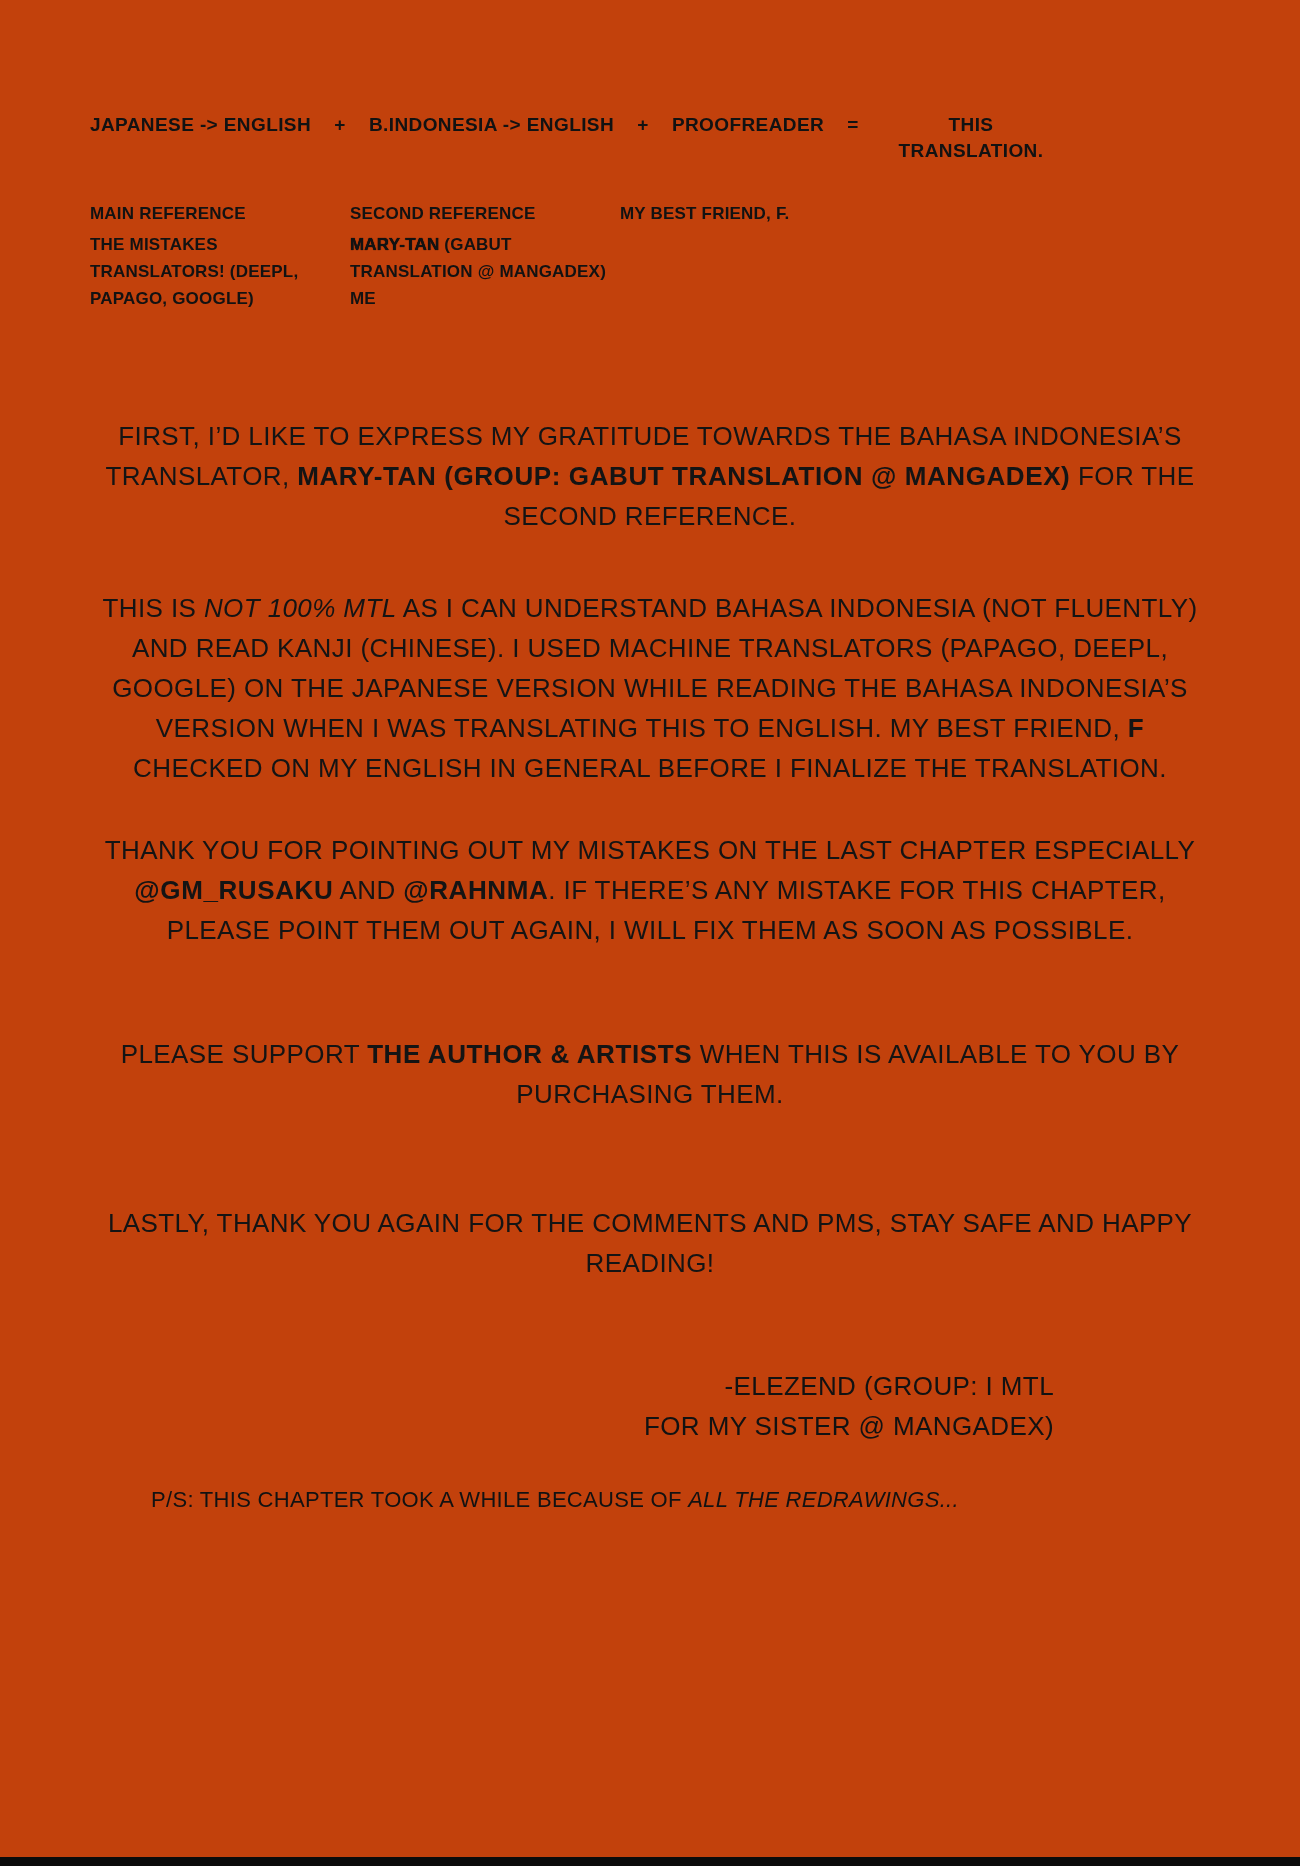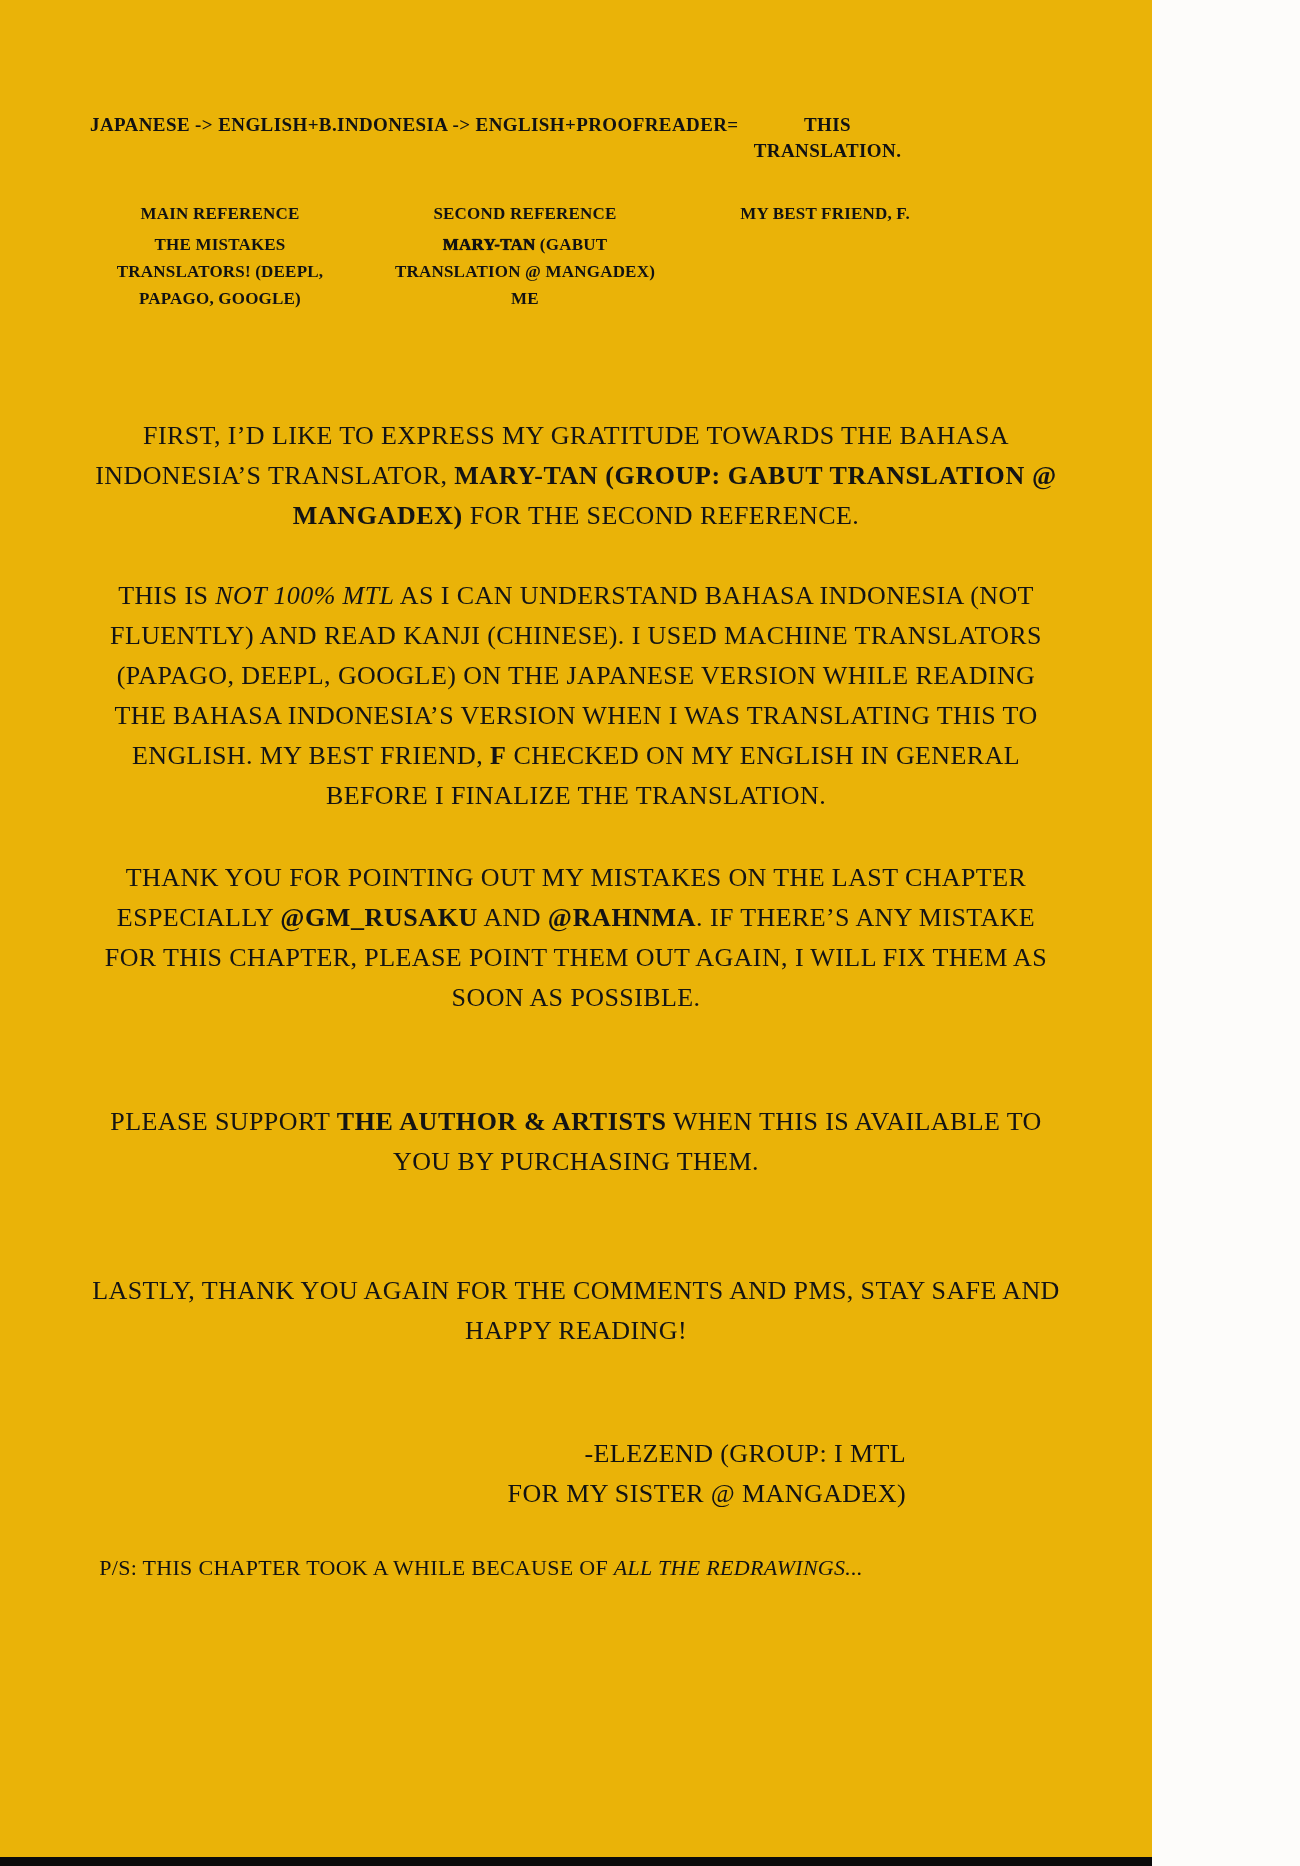--- a/index.html
+++ b/index.html
@@ -1,22 +1,22 @@
 <!DOCTYPE html>
 <html><head>
 <meta charset="utf-8">
 <style>
   html, body { margin: 0; padding: 0; background: #fdfcfa; }
   .page {
     position: relative;
-    width: 1152px;
+    width: 1300px;
     height: 1866px;
-    background: #eab308;
+    background: #c2410c;
     color: #121212;
-    font-family: Liberation Serif, serif;
+    font-family: Liberation Sans, sans-serif;
     overflow: hidden;
   }
   .content { padding: 112px 90px 0 90px; }
 
   
   .formula {
     display: flex;
     justify-content: space-between;
     align-items: flex-start;
     margin-right: 150px;
@@ -35,40 +35,39 @@
 
   
   .credits {
     display: grid;
     grid-template-columns: 260px 270px 250px;
     margin-top: 36px;
     font-weight: 700;
     font-size: 17px;
     line-height: 27px;
     letter-spacing: 0.2px;
-    text-align: center;
-    gap: 40px;
+    text-align: left;
   }
   .credits .col-title { display: block; margin-bottom: 4px; }
   .credits .col-line { display: block; }
   .xbold { text-shadow: 0 0 0.7px currentColor, 0 0 0.7px currentColor; }
 
   
   .para {
     margin: 0;
     text-align: center;
     font-size: 26px;
     line-height: 40px;
     letter-spacing: 0.4px;
     color: #141414;
   }
   .para b { font-weight: 700; letter-spacing: 0.6px; }
   .para i { font-style: italic; }
   .mt-p1 { margin-top: 104px; }
-  .mt-p2 { margin-top: 40px; }
+  .mt-p2 { margin-top: 52px; }
   .mt-p3 { margin-top: 42px; }
   .mt-p4 { margin-top: 84px; }
   .mt-p5 { margin-top: 89px; }
 
   .signature {
     margin-top: 83px;
     margin-right: 156px;
     text-align: right;
     font-size: 26px;
     line-height: 40px;

